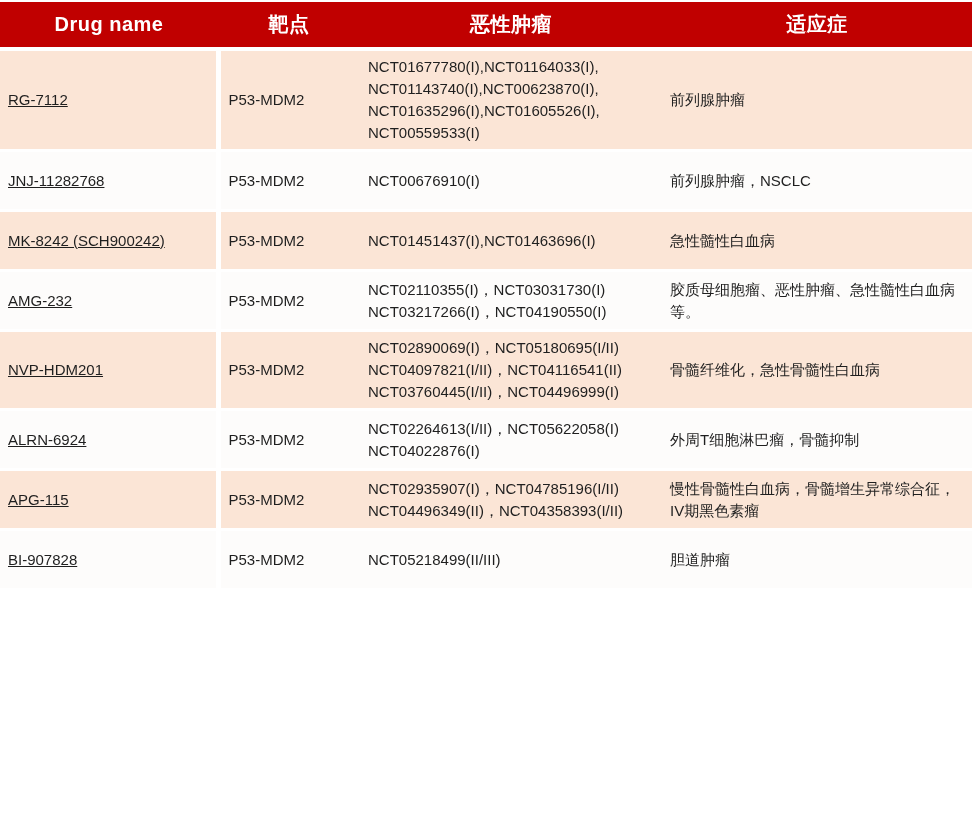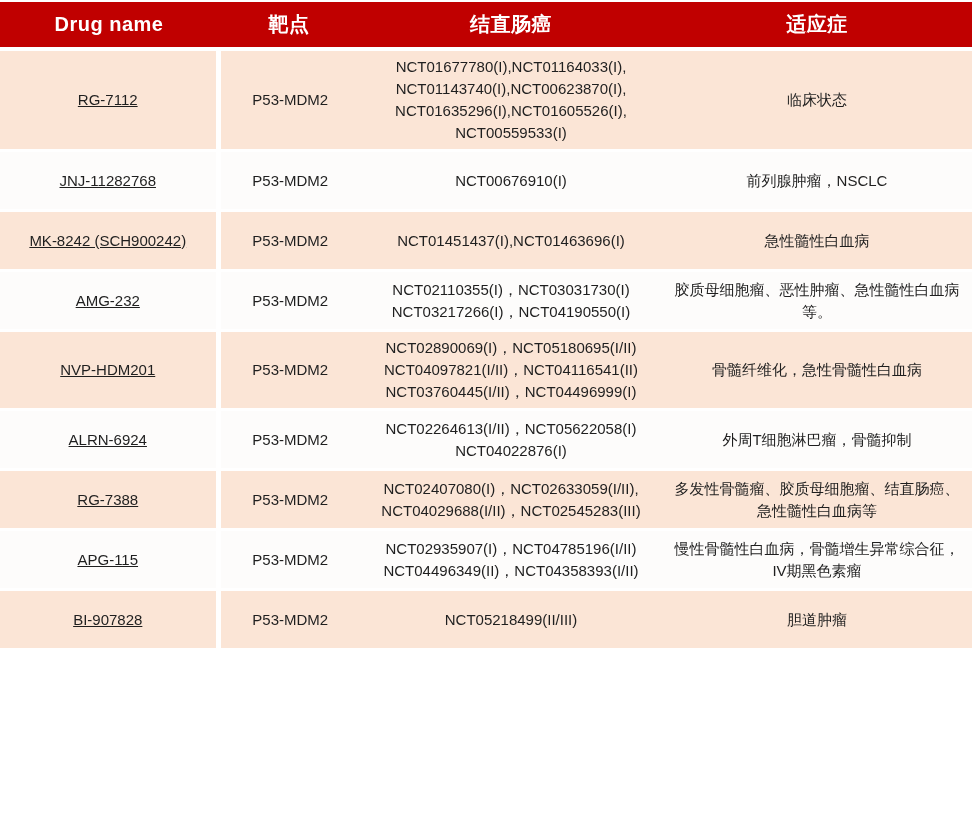--- a/index.html
+++ b/index.html
@@ -31,21 +31,21 @@
     text-align: center;
     vertical-align: middle;
     padding: 0 6px;
     letter-spacing: 0.5px;
   }
   thead tr { border-top: 2px solid #ffffff; border-bottom: 4px solid #ffffff; }
 
   tbody td {
     font-size: 15px;
     color: #1f1f1f;
-    text-align: center;
+    text-align: left;
     vertical-align: middle;
     height: 47px;
     padding: 5px 8px;
     line-height: 22px;
     white-space: pre-line;
   }
   tbody tr { border-bottom: 3px solid #ffffff; }
   tbody tr:nth-child(odd)  td { background: #FBE5D6; }
   tbody tr:nth-child(even) td { background: #FDFCFB; }
   tbody td.col-drug { border-right: 5px solid #ffffff; text-decoration: underline; }
@@ -58,33 +58,33 @@
     <colgroup>
       <col class="c-drug">
         <col class="c-target">
         <col class="c-clin">
         <col class="c-ind">
     </colgroup>
     <thead>
       <tr>
         <th>Drug name</th>
         <th>靶点</th>
-        <th>结直肠癌</th>
+        <th>恶性肿瘤</th>
         <th>适应症</th>
       </tr>
     </thead>
     <tbody>
       <tr>
         <td class="col-drug">RG-7112</td>
         <td>P53-MDM2</td>
         <td>NCT01677780(I),NCT01164033(I),
 NCT01143740(I),NCT00623870(I),
 NCT01635296(I),NCT01605526(I),
 NCT00559533(I)</td>
-        <td>临床状态</td>
+        <td>前列腺肿瘤</td>
       </tr>
       <tr>
         <td class="col-drug">JNJ-11282768</td>
         <td>P53-MDM2</td>
         <td>NCT00676910(I)</td>
         <td>前列腺肿瘤，NSCLC</td>
       </tr>
       <tr>
         <td class="col-drug">MK-8242 (SCH900242)</td>
         <td>P53-MDM2</td>
@@ -108,28 +108,20 @@
         <td>骨髓纤维化，急性骨髓性白血病</td>
       </tr>
       <tr>
         <td class="col-drug">ALRN-6924</td>
         <td>P53-MDM2</td>
         <td>NCT02264613(I/II)，NCT05622058(I)
 NCT04022876(I)</td>
         <td>外周T细胞淋巴瘤，骨髓抑制</td>
       </tr>
       <tr>
-        <td class="col-drug">RG-7388</td>
-        <td>P53-MDM2</td>
-        <td>NCT02407080(I)，NCT02633059(I/II),
-NCT04029688(I/II)，NCT02545283(III)</td>
-        <td>多发性骨髓瘤、胶质母细胞瘤、结直肠癌、
-急性髓性白血病等</td>
-      </tr>
-      <tr>
         <td class="col-drug">APG-115</td>
         <td>P53-MDM2</td>
         <td>NCT02935907(I)，NCT04785196(I/II)
 NCT04496349(II)，NCT04358393(I/II)</td>
         <td>慢性骨髓性白血病，骨髓增生异常综合征，
 IV期黑色素瘤</td>
       </tr>
       <tr>
         <td class="col-drug">BI-907828</td>
         <td>P53-MDM2</td>

